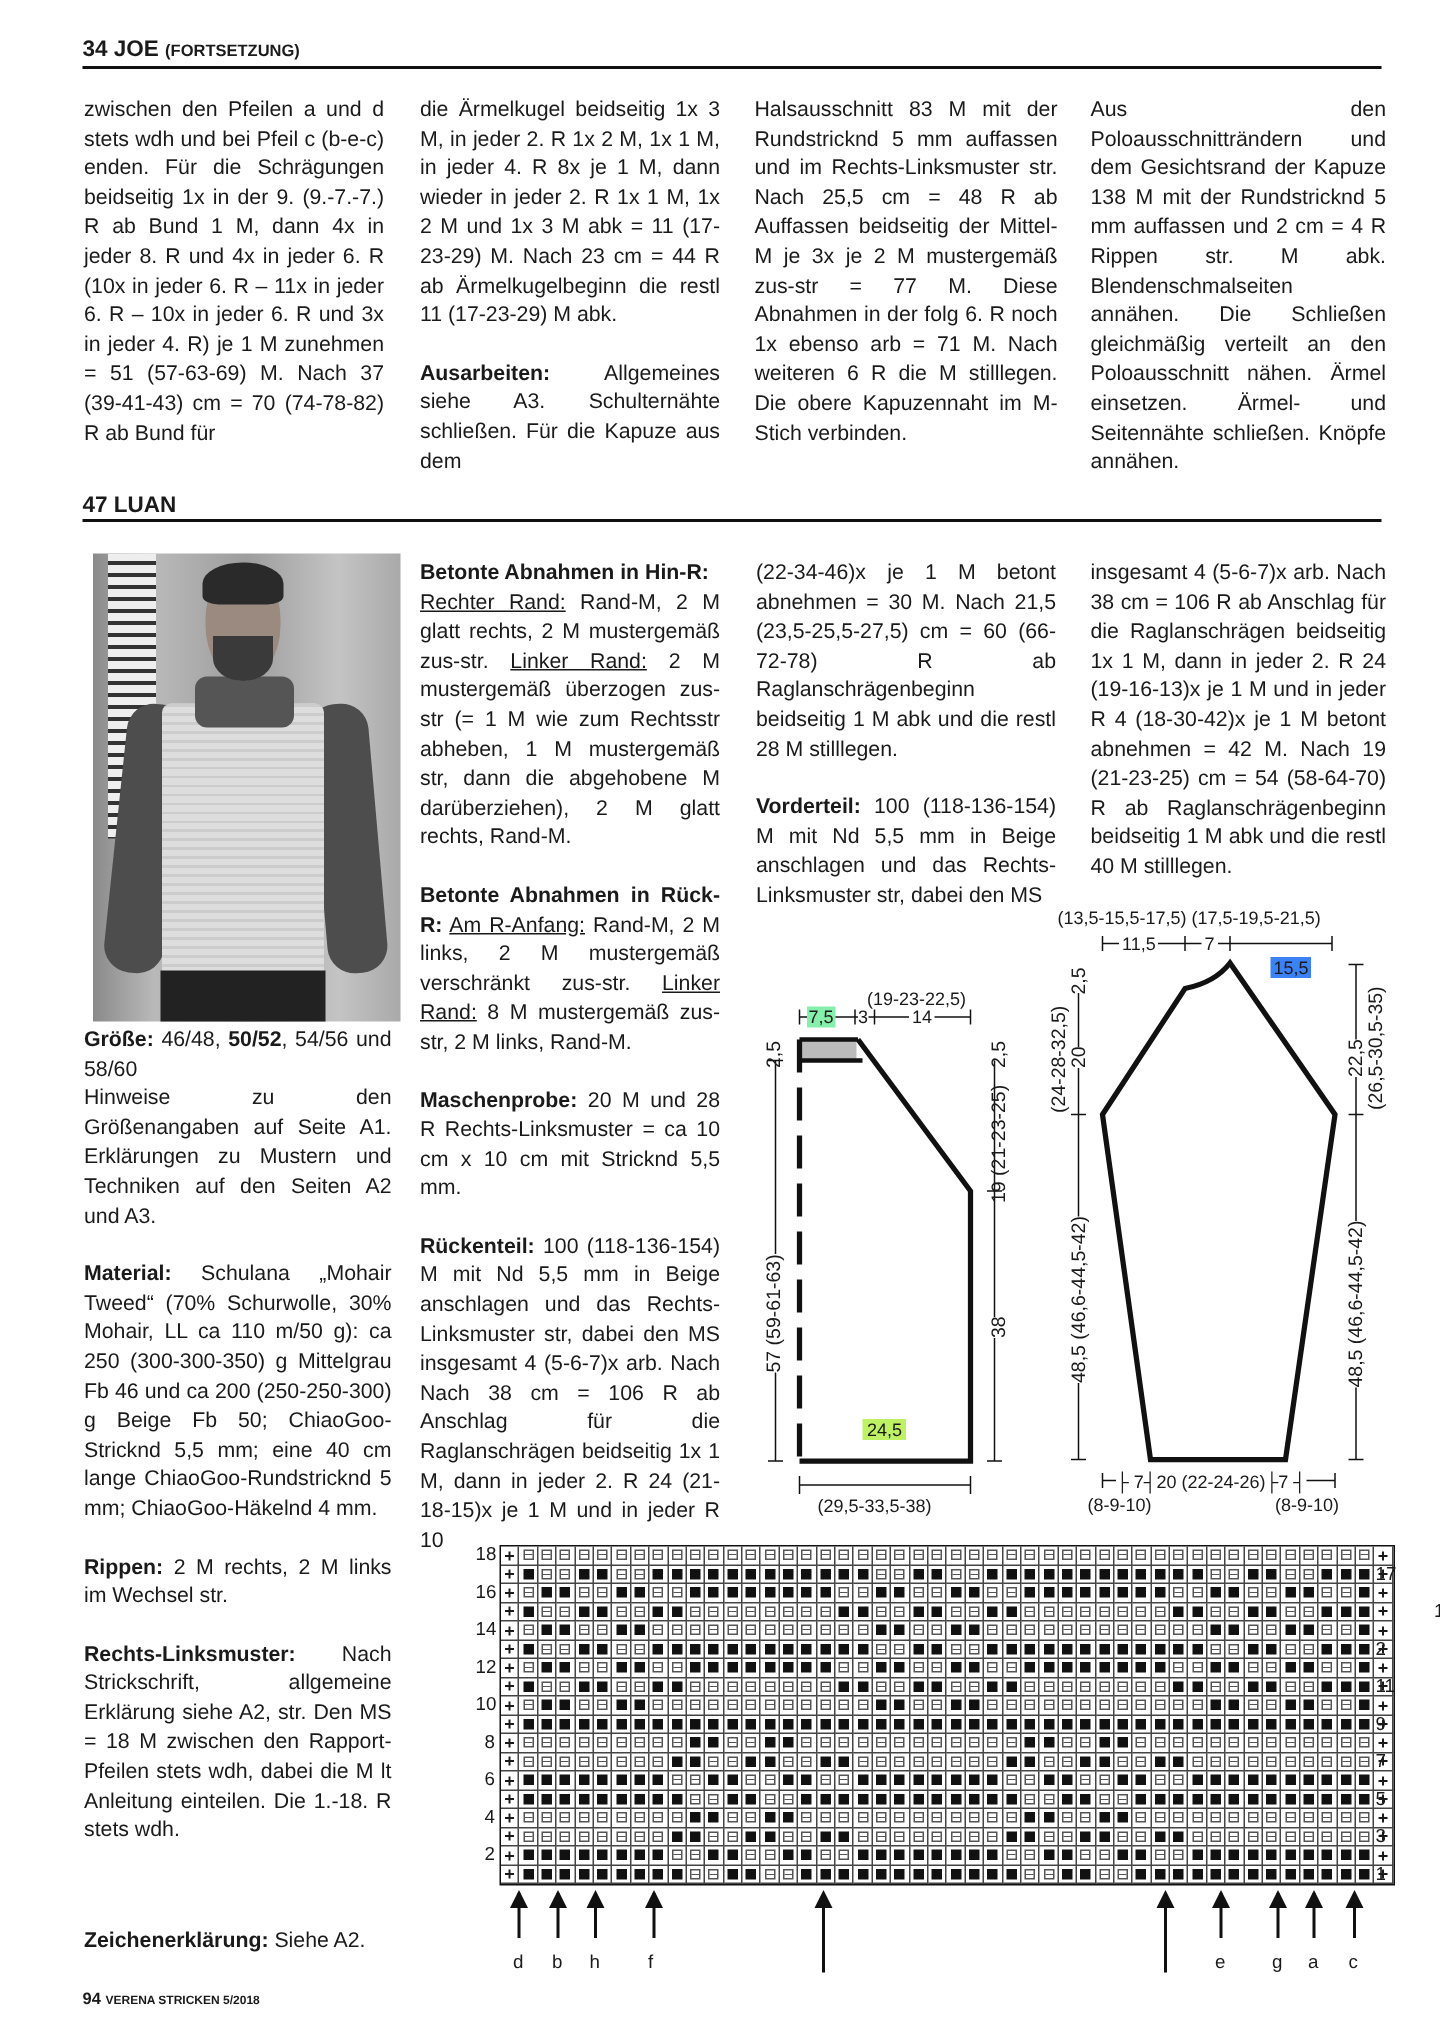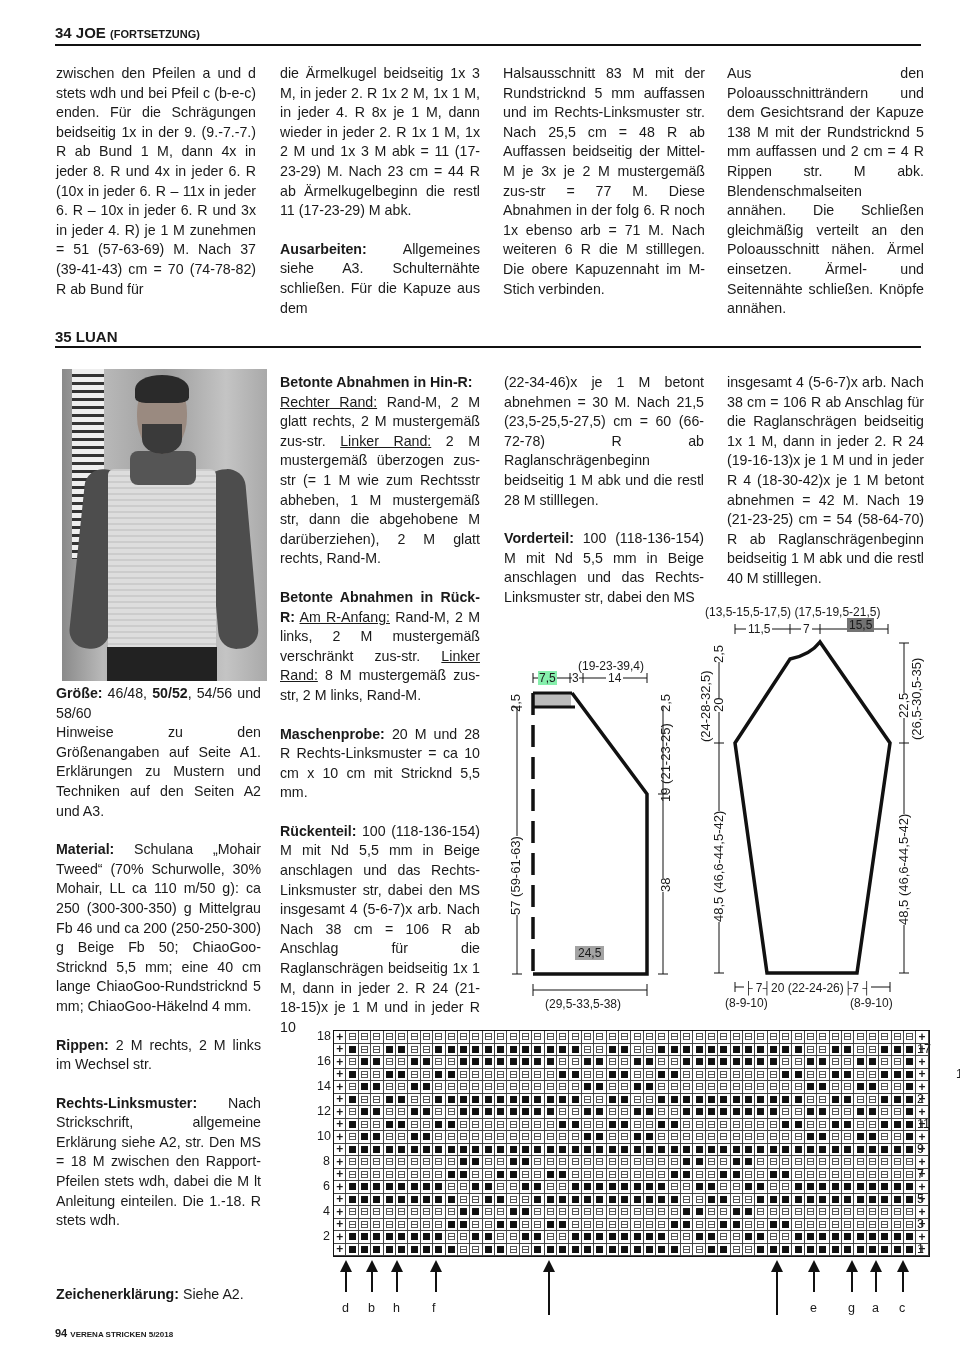--- a/index.html
+++ b/index.html
@@ -52,21 +52,21 @@
   <p><b>Ausarbeiten:</b><span> Allgemeines siehe A3. Schulternähte schließen. Für die Kapuze aus dem</span></p>
 </div>
 <div class="col" style="left:503px;top:64px;width:202px;">
   <p>Halsausschnitt 83 M mit der Rundstricknd 5 mm auffassen und im Rechts-Linksmuster str. Nach 25,5 cm = 48 R ab Auffassen beidseitig der Mittel-M je 3x je 2 M mustergemäß zus-str = 77 M. Diese Abnahmen in der folg 6. R noch 1x ebenso arb = 71 M. Nach weiteren 6 R die M stilllegen. Die obere Kapuzennaht im M-Stich verbinden.</p>
 </div>
 <div class="col" style="left:727px;top:64px;width:197px;">
   <p>Aus den Poloausschnitträndern und dem Gesichtsrand der Kapuze 138 M mit der Rundstricknd 5 mm auffassen und 2 cm = 4 R Rippen str. M abk. Blendenschmalseiten annähen. Die Schließen gleichmäßig verteilt an den Poloausschnitt nähen. Ärmel einsetzen. Ärmel- und Seitennähte schließen. Knöpfe annähen.</p>
 </div>
 
 <div class="section-head" style="top:328px;">
-  <span>35</span>
+  <span>47</span>
   <span>LUAN</span>
 </div>
 
 <div class="photo" title="Mann mit zweifarbigem Rollkragenpullover">
   <div class="shutter"></div>
   <div class="sleeve-l"></div>
   <div class="sleeve-r"></div>
   <div class="body"></div>
   <div class="collar"></div>
   <div class="head"></div>
@@ -144,36 +144,36 @@
       <line x1="888" y1="624" x2="888" y2="634"></line>
       <line x1="735" y1="987" x2="890" y2="987"></line>
       <line x1="735" y1="982" x2="735" y2="992"></line>
       <line x1="767" y1="982" x2="767" y2="992"></line>
       <line x1="857" y1="982" x2="857" y2="992"></line>
       <line x1="890" y1="982" x2="890" y2="992"></line>
     </g>
   </g>
 </svg>
 
-<div class="dim" style="left:578px;top:659px;">(19-23-39,4)</div>
+<div class="dim" style="left:578px;top:659px;">(19-23-22,5)</div>
 <div class="dim" style="left:538px;top:671px;background:#86efac;padding:0 1px;">7,5</div>
 <div class="dim" style="left:572px;top:671px;background:#fff;">3</div>
 <div class="dim" style="left:606px;top:671px;background:#fff;padding:0 2px;">14</div>
 <div class="vtext" style="left:508px;top:712px;">2,5</div>
 <div class="vtext" style="left:508px;top:915px;background:#fff;">57 (59-61-63)</div>
 <div class="vtext" style="left:658px;top:712px;">2,5</div>
 <div class="vtext" style="left:658px;top:802px;">19 (21-23-25)</div>
 <div class="vtext" style="left:658px;top:892px;background:#fff;">38</div>
-<div class="dim" style="left:575px;top:946px;background:#a3a3a3;padding:0 3px;">24,5</div>
+<div class="dim" style="left:575px;top:946px;background:#bef264;padding:0 3px;">24,5</div>
 <div class="dim" style="left:545px;top:997px;">(29,5-33,5-38)</div>
 
 <div class="dim" style="left:705px;top:605px;">(13,5-15,5-17,5) (17,5-19,5-21,5)</div>
 <div class="dim" style="left:746px;top:622px;background:#fff;padding:0 2px;">11,5</div>
 <div class="dim" style="left:801px;top:622px;background:#fff;padding:0 2px;">7</div>
-<div class="dim" style="left:847px;top:618px;background:#737373;padding:0 2px;">15,5</div>
+<div class="dim" style="left:847px;top:638px;background:#3b82f6;padding:0 2px;">15,5</div>
 <div class="vtext" style="left:711px;top:663px;">2,5</div>
 <div class="vtext" style="left:711px;top:712px;background:#fff;">20</div>
 <div class="vtext" style="left:698px;top:742px;">(24-28-32,5)</div>
 <div class="vtext" style="left:711px;top:922px;background:#fff;">48,5 (46,6-44,5-42)</div>
 <div class="vtext" style="left:896px;top:718px;background:#fff;">22,5</div>
 <div class="vtext" style="left:909px;top:740px;">(26,5-30,5-35)</div>
 <div class="vtext" style="left:896px;top:925px;background:#fff;">48,5 (46,6-44,5-42)</div>
 <div class="dim" style="left:744px;top:981px;background:#fff;">├ 7┤20 (22-24-26)├7 ┤</div>
 <div class="dim" style="left:725px;top:996px;">(8-9-10)</div>
 <div class="dim" style="left:850px;top:996px;">(8-9-10)</div>

